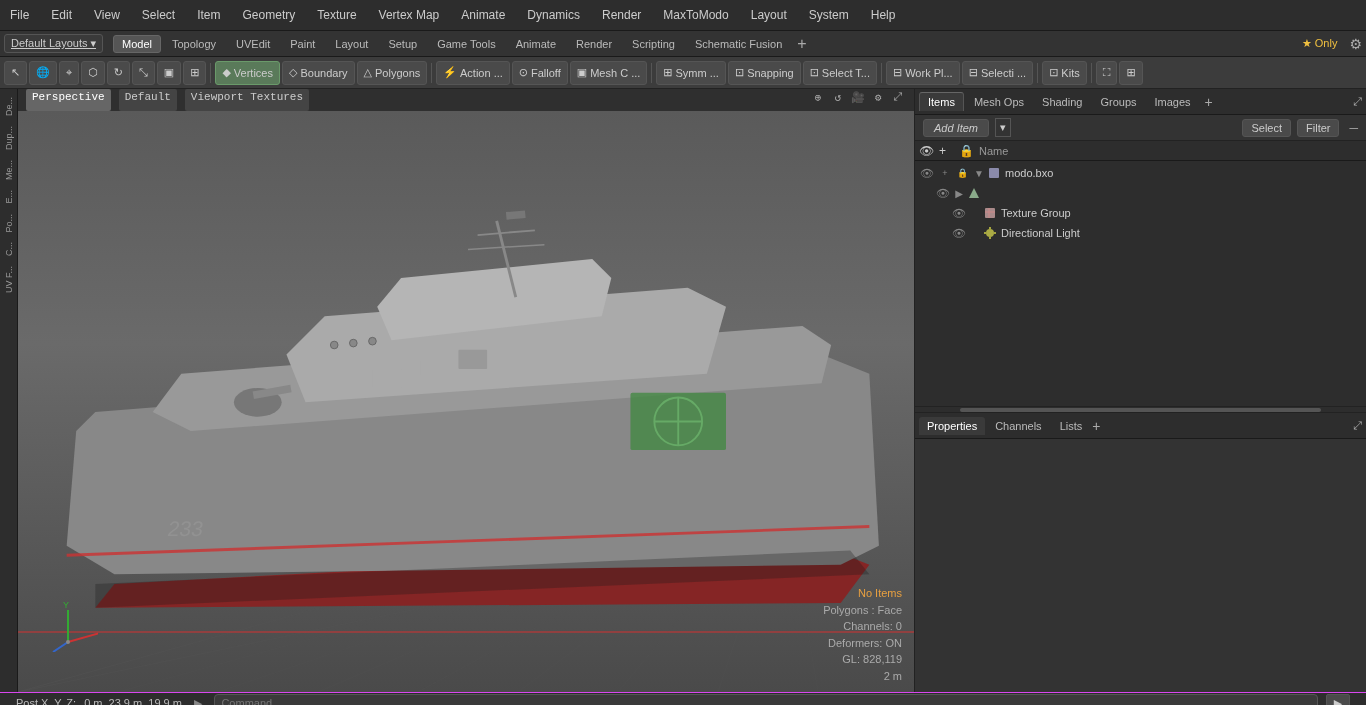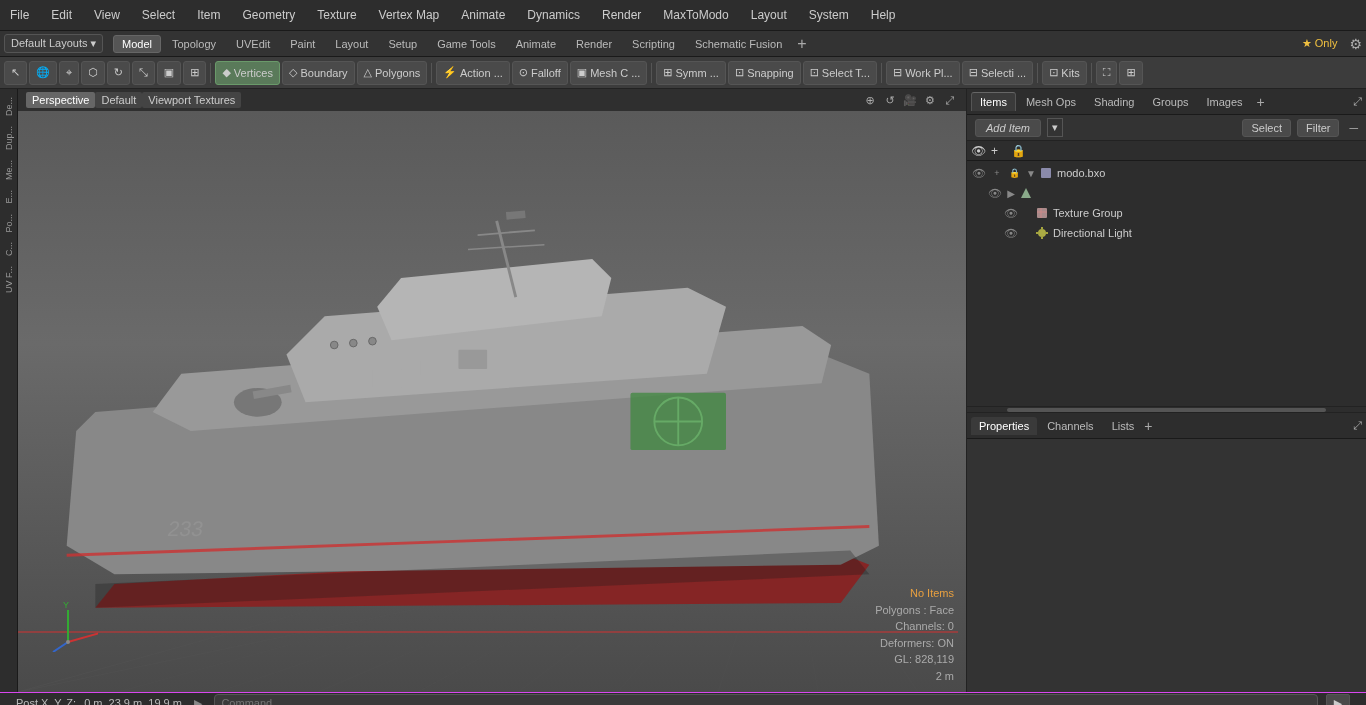--- a/index.html
+++ b/index.html
@@ -55,20 +55,21 @@
     }
     .layout-dropdown {
       background: #3a3a3a;
       border: 1px solid #555;
       border-radius: 3px;
       padding: 2px 6px;
       font-size: 11px;
       color: #ccc;
       cursor: pointer;
       margin-right: 8px;
+      text-decoration: underline;
     }
     .layout-add-btn {
       background: none;
       border: none;
       color: #aaa;
       font-size: 16px;
       cursor: pointer;
       padding: 0 4px;
     }
     .layout-star {
@@ -142,28 +143,28 @@
 
     
     #viewport {
       flex: 1;
       background: #4a4a4a;
       position: relative;
       overflow: hidden;
     }
     #viewport-header {
       display: flex;
-      align-items: center;
       background: rgba(40,40,40,0.8);
       height: 22px;
       padding: 0 8px;
-      gap: 0;
+      gap: 8px;
       position: absolute;
       top: 0; left: 0; right: 0;
       z-index: 10;
+      font-family: Liberation Mono, monospace;
     }
     .vp-tab {
       font-size: 11px;
       color: #ccc;
       padding: 2px 6px;
       cursor: pointer;
       background: #444;
       border-radius: 2px;
     }
     .vp-tab.active { background: #666; color: #fff; }
@@ -210,21 +211,21 @@
       right: 12px;
       text-align: right;
       font-size: 11px;
       color: #aaa;
       line-height: 1.5;
     }
     .status-highlight { color: #e8a040; }
 
     
     #right-panel {
-      width: 400px;
+      width: 452px;
       background: #3a3a3a;
       border-left: 1px solid #222;
       display: flex;
       flex-direction: column;
     }
 
     
     #items-tabs {
       display: flex;
       align-items: center;
@@ -734,20 +735,21 @@
       <span class="add-item-dropdown">▾</span>
       <span class="select-btn">Select</span>
       <span class="filter-btn">Filter</span>
       <span style="margin-left:4px;color:#aaa;font-size:12px;cursor:pointer;">─</span>
     </div>
 
     <div id="items-col-header">
       <span class="col-header-icon">👁</span>
       <span class="col-header-icon">+</span>
       <span class="col-header-icon">🔒</span>
+      <span class="col-header-name">Name</span>
     </div>
 
     <div id="items-tree">
 
       <div class="tree-row">
         <span class="tree-vis-icon" style="color:#888;font-size:11px;">👁</span>
         <span class="tree-vis-icon" style="color:#888;font-size:9px;">+</span>
         <span class="tree-vis-icon" style="color:#888;font-size:9px;">🔒</span>
         <span class="tree-expand">▼</span>
         <span class="tree-type-icon">

